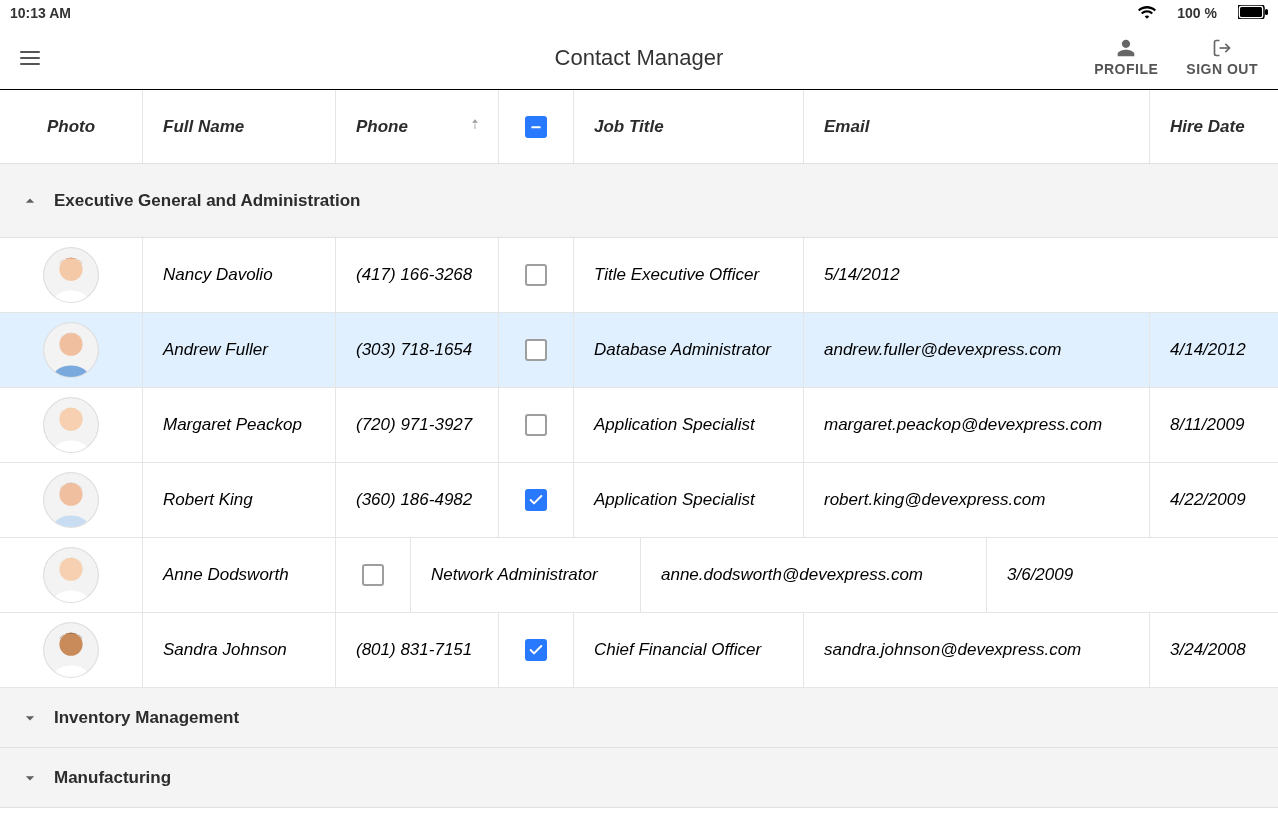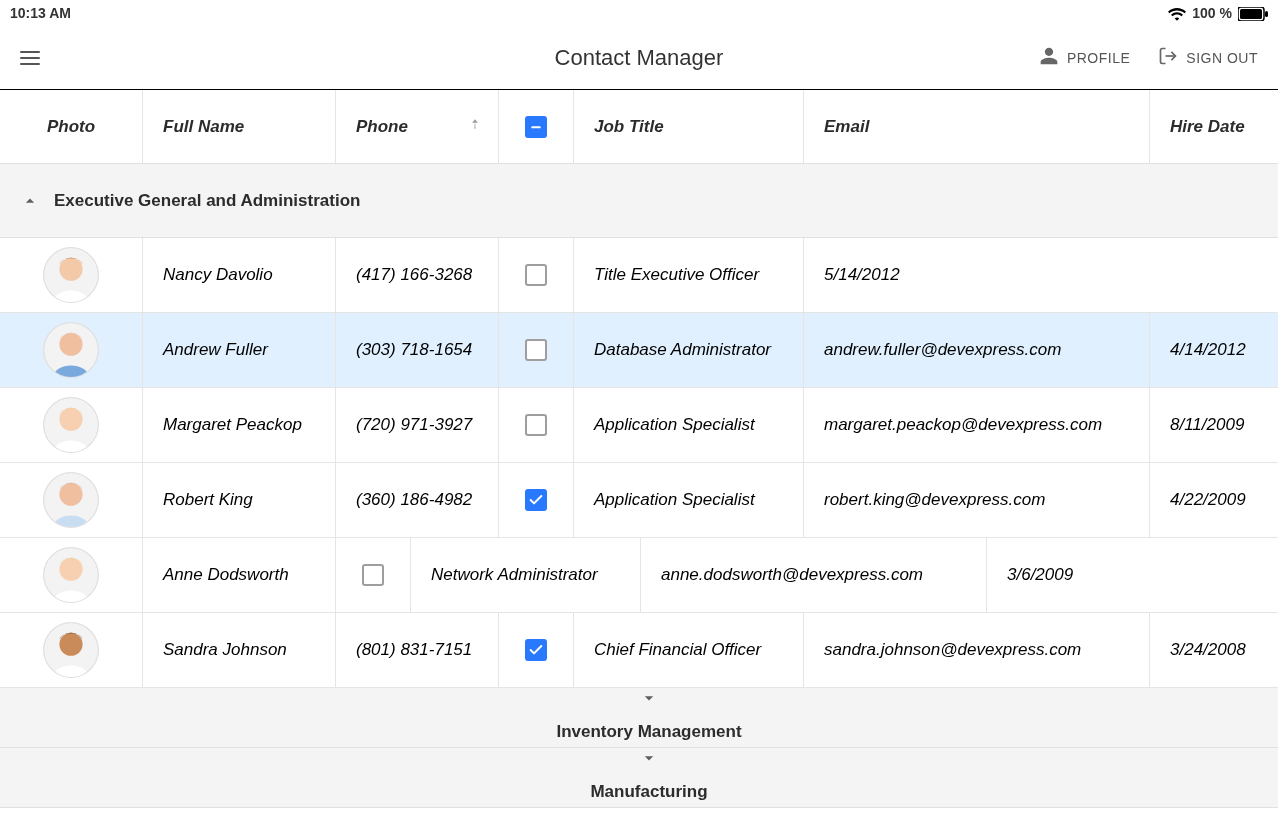--- a/index.html
+++ b/index.html
@@ -1,27 +1,27 @@
 <!DOCTYPE html>
 <html><head>
 <meta charset="utf-8">
 <style>
   * { box-sizing: border-box; margin: 0; padding: 0; }
   html, body { width: 1278px; height: 824px; font-family: -apple-system, "Helvetica Neue", Arial, sans-serif; color: #333; background: #fff; overflow: hidden; }
   
   .status-bar { height: 26px; display: flex; align-items: center; justify-content: space-between; padding: 4px 10px; font-size: 14px; font-weight: 600; }
-  .status-right { display: flex; align-items: flex-end; gap: 6px; }
+  .status-right { display: flex; align-items: flex-start; gap: 21px; }
   .wifi-icon, .battery-icon { display: inline-flex; align-items: center; }
   
   .app-bar { height: 64px; display: flex; align-items: center; border-bottom: 1px solid #000000; position: relative; padding: 0 20px; }
   .hamburger { width: 24px; height: 24px; display:flex; flex-direction:column; justify-content:center; gap:4px; cursor:pointer; }
   .hamburger span { display:block; height:2px; background:#555; width: 20px; border-radius:1px; }
   .app-title { position:absolute; left:50%; transform:translateX(-50%); font-size: 22px; color:#333; }
   .app-actions { margin-left: auto; display:flex; align-items:center; gap: 28px; color:#555; font-size: 14px; letter-spacing: 0.5px;}
-  .app-action { display:flex; align-items:center; gap:8px; cursor:pointer; font-weight:400; }
+  .app-action { display:flex; align-items:center; cursor:pointer; font-weight:700;flex-direction:column; }
   
   .grid { width: 100%; }
   .header-row { display:flex; height: 74px; background:#fff; border-bottom:1px solid #e0e0e0; }
   .hcell, .cell { display:flex; align-items:center; padding: 0 20px; border-right:1px solid #e5e5e5; font-size: 17px; color:#333;font-style:italic; }
   .hcell { font-weight:600; color:#2c2c2c; position:relative; }
   .hcell.sortable .sort-arrow { position:absolute; right: 16px; color:#9e9e9e; }
   .col-photo   { width: 143px; justify-content:center; padding:0; }
   .col-name    { width: 193px; }
   .col-phone   { width: 163px; }
   .col-check   { width: 75px; justify-content:center; padding:0; }
@@ -36,21 +36,21 @@
   .data-row.highlight { background:#e0f0ff; }
   .data-row .cell { color:#000000; font-size:17px; }
   .avatar { width:56px; height:56px; border-radius:50%; background:#ddd; border:1px solid #e0e0e0; overflow:hidden; display:flex; align-items:center; justify-content:center; }
   .avatar svg { width:100%; height:100%; }
   
   .chk { width:22px; height:22px; border:2px solid #9e9e9e; border-radius:3px; display:inline-flex; align-items:center; justify-content:center; background:#fff; cursor:pointer;}
   .chk.checked { background:#2979ff; border-color:#2979ff; }
   .chk.indeterminate { background:#2979ff; border-color:#2979ff; }
   .chk svg { width:16px; height:16px; }
   
-  .group-collapsed { height: 60px; flex-direction: column; }
+  .group-collapsed { height: 60px; }
 </style>
 </head>
 <body>
 
 <div class="status-bar">
   <div>10:13 AM</div>
   <div class="status-right">
     <span class="wifi-icon">
       <svg width="18" height="14" viewBox="0 0 24 18">
           <path d="M12 18l-3-3c1.7-1.7 4.3-1.7 6 0l-3 3zm-6-6l-2-2c4.4-4.4 11.6-4.4 16 0l-2 2c-3.3-3.3-8.7-3.3-12 0zm-4-4L0 6c6.6-6.6 17.4-6.6 24 0l-2 2C16.9 2.9 7.1 2.9 2 8z" fill="#000"></path>

